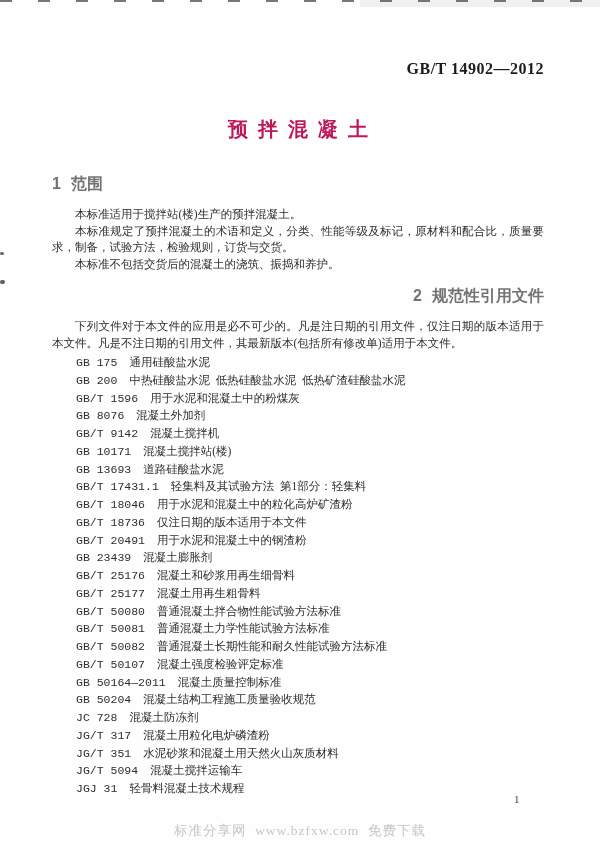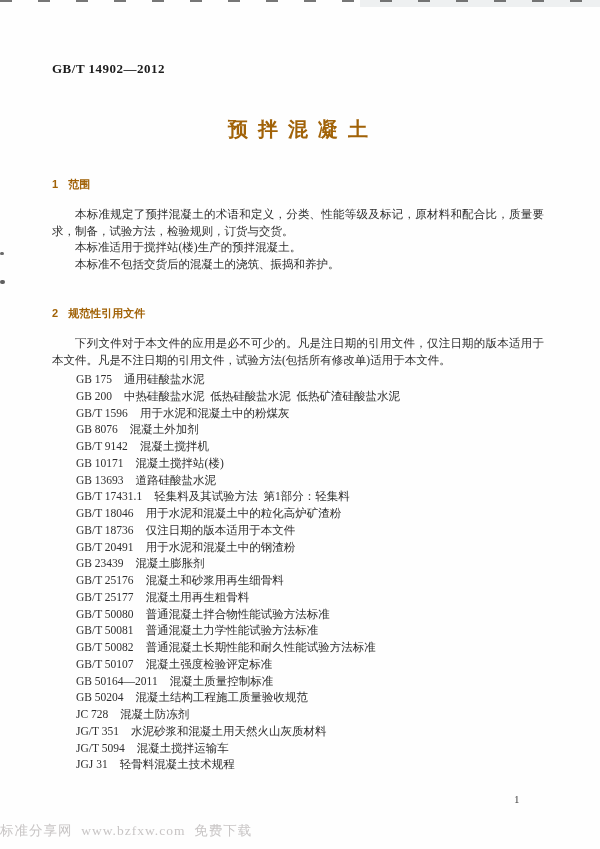--- a/index.html
+++ b/index.html
@@ -30,46 +30,47 @@
   .edge-speck-2 {
     position: absolute; left: 0; top: 280px; width: 5px; height: 4px;
     background: #5f5f5f; border-radius: 2px;
   }
   .content {
     position: absolute;
     left: 52px; top: 62px;
     width: 492px;
   }
   .std-number {
+    text-align: right;
     font-weight: bold;
-    font-size: 13px;
+    font-size: 16px;
     line-height: 14px;
     letter-spacing: 0.5px;
     color: #1c1c1c;
   }
   .doc-title {
     margin-top: 40px;
     text-align: center;
     font-family: "Liberation Sans", "DejaVu Sans", sans-serif;
     font-weight: bold;
     font-size: 20px;
     line-height: 26px;
     letter-spacing: 10px;
     text-indent: 10px;
-    color: #a16207;
+    color: #be185d;
   }
   .section-heading {
     font-family: "Liberation Sans", "DejaVu Sans", sans-serif;
     font-weight: bold;
-    font-size: 11px;
+    font-size: 16px;
     line-height: 14px;
-    color: #a16207;
+    color: #737373;
   }
   .heading-scope { margin-top: 35px; }
-  .heading-refs  { margin-top: 33px; }
+  .heading-refs  { margin-top: 16px; text-align: right; }
   .section-number { display: inline-block; margin-right: 10px; }
   .para-block { margin-top: 15px; }
   .para {
     margin: 0;
     font-size: 11.5px;
     line-height: 16.7px;
     text-align: justify;
     color: #2e2e2e;
   }
   .para.indent { text-indent: 2em; }
@@ -77,31 +78,32 @@
     margin-top: 3px;
     padding-left: 24px;
     list-style: none;
     margin-bottom: 0;
   }
   .ref-item {
     font-size: 11.5px;
     line-height: 16.75px;
     white-space: nowrap;
   }
-  .ref-code { display: inline-block; margin-right: 12px; }
+  .ref-code { display: inline-block; margin-right: 12px; font-family: Liberation Mono, monospace; }
   .ref-title { white-space: pre-wrap; }
   .page-number {
     position: absolute;
     left: 514px; top: 793px;
     font-size: 11px;
     color: #444;
   }
   .watermark {
     position: absolute;
     left: 0; right: 0; bottom: 9px;
+    text-align: center;
     font-size: 13.5px;
     letter-spacing: 1px;
     color: #c8c5c5;
     white-space: pre-wrap;
   }
 </style>
 </head>
 <body>
 
 <div class="page">
@@ -115,31 +117,31 @@
 
     <div class="std-number">GB/T 14902—2012</div>
 
     <div class="doc-title">预拌混凝土</div>
 
     <div class="section-heading heading-scope">
       <span class="section-number">1</span><span>范围</span>
     </div>
 
     <div class="para-block">
+      <p class="para indent">本标准适用于搅拌站(楼)生产的预拌混凝土。</p>
       <p class="para indent">本标准规定了预拌混凝土的术语和定义，分类、性能等级及标记，原材料和配合比，质量要求，制备，试验方法，检验规则，订货与交货。</p>
-      <p class="para indent">本标准适用于搅拌站(楼)生产的预拌混凝土。</p>
       <p class="para indent">本标准不包括交货后的混凝土的浇筑、振捣和养护。</p>
     </div>
 
     <div class="section-heading heading-refs">
       <span class="section-number">2</span><span>规范性引用文件</span>
     </div>
 
     <div class="para-block">
-      <p class="para indent">下列文件对于本文件的应用是必不可少的。凡是注日期的引用文件，仅注日期的版本适用于本文件。凡是不注日期的引用文件，试验方法(包括所有修改单)适用于本文件。</p>
+      <p class="para indent">下列文件对于本文件的应用是必不可少的。凡是注日期的引用文件，仅注日期的版本适用于本文件。凡是不注日期的引用文件，其最新版本(包括所有修改单)适用于本文件。</p>
     </div>
 
     <ul class="ref-list">
         <li class="ref-item">
     <span class="ref-code">GB 175</span><span class="ref-title">通用硅酸盐水泥</span>
   </li>
         <li class="ref-item">
     <span class="ref-code">GB 200</span><span class="ref-title">中热硅酸盐水泥  低热硅酸盐水泥  低热矿渣硅酸盐水泥</span>
   </li>
         <li class="ref-item">
@@ -193,20 +195,23 @@
         <li class="ref-item">
     <span class="ref-code">GB 50164—2011</span><span class="ref-title">混凝土质量控制标准</span>
   </li>
         <li class="ref-item">
     <span class="ref-code">GB 50204</span><span class="ref-title">混凝土结构工程施工质量验收规范</span>
   </li>
         <li class="ref-item">
     <span class="ref-code">JC 728</span><span class="ref-title">混凝土防冻剂</span>
   </li>
         <li class="ref-item">
+    <span class="ref-code">JG/T 317</span><span class="ref-title">混凝土用粒化电炉磷渣粉</span>
+  </li>
+        <li class="ref-item">
     <span class="ref-code">JG/T 351</span><span class="ref-title">水泥砂浆和混凝土用天然火山灰质材料</span>
   </li>
         <li class="ref-item">
     <span class="ref-code">JG/T 5094</span><span class="ref-title">混凝土搅拌运输车</span>
   </li>
         <li class="ref-item">
     <span class="ref-code">JGJ 31</span><span class="ref-title">轻骨料混凝土技术规程</span>
   </li>
       </ul>
 

